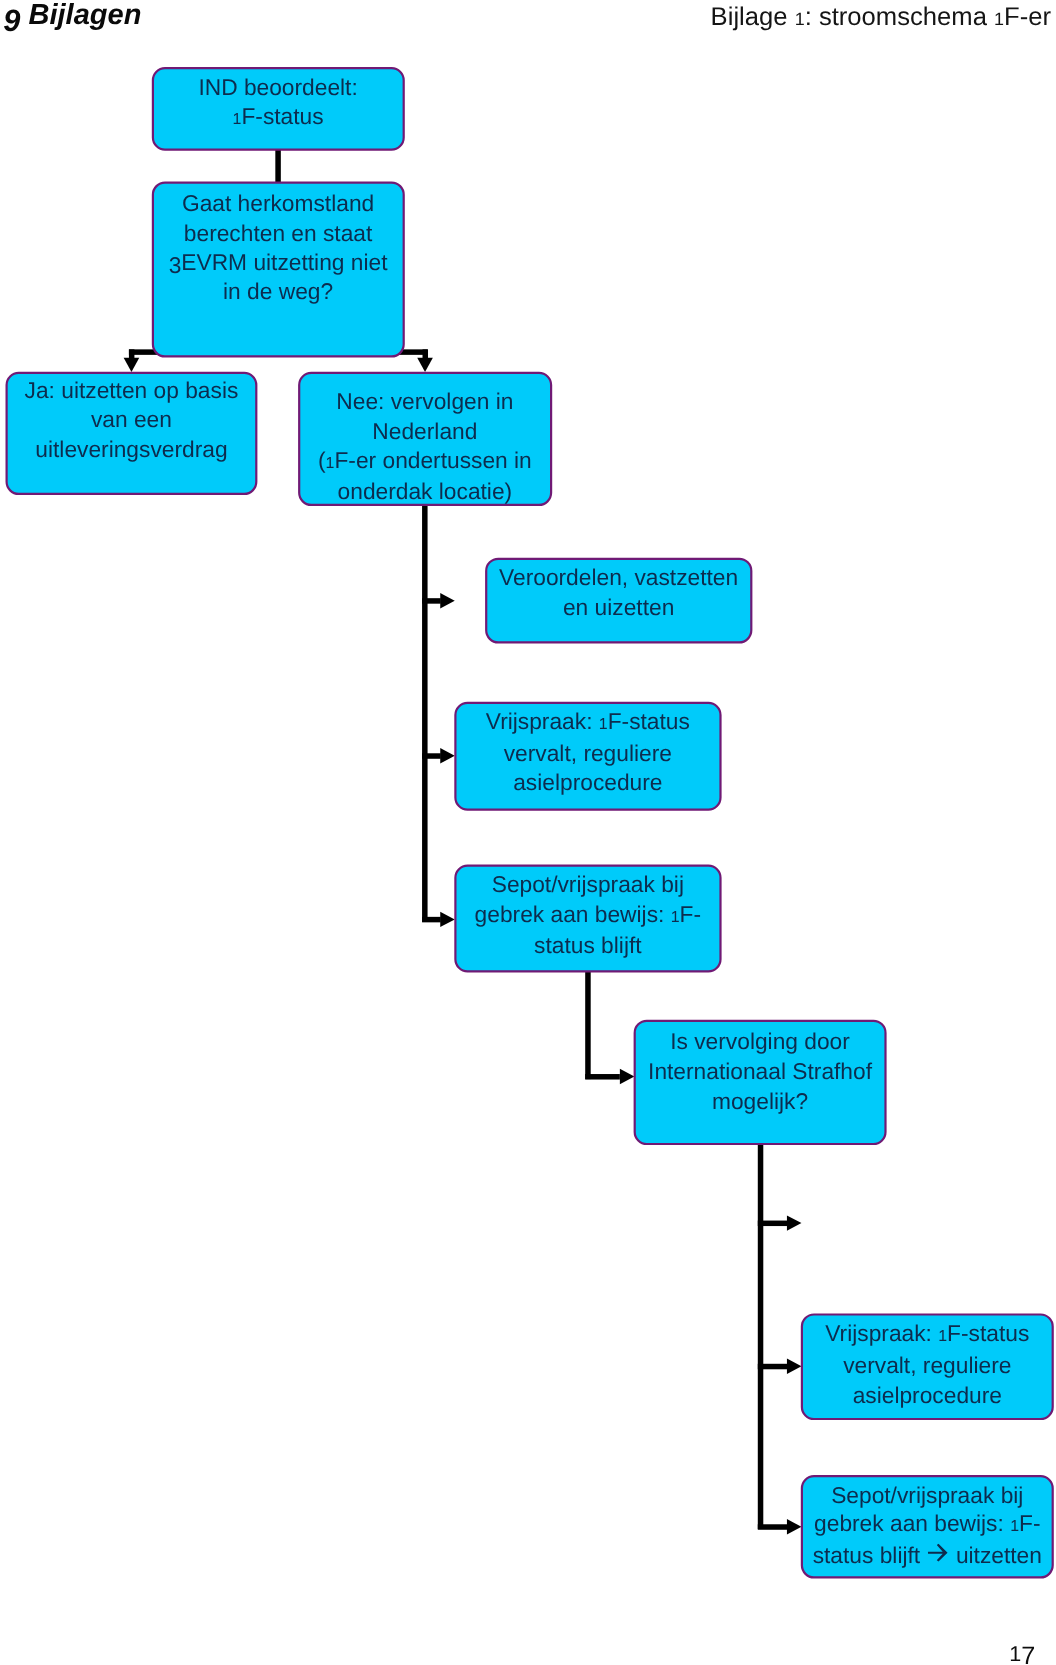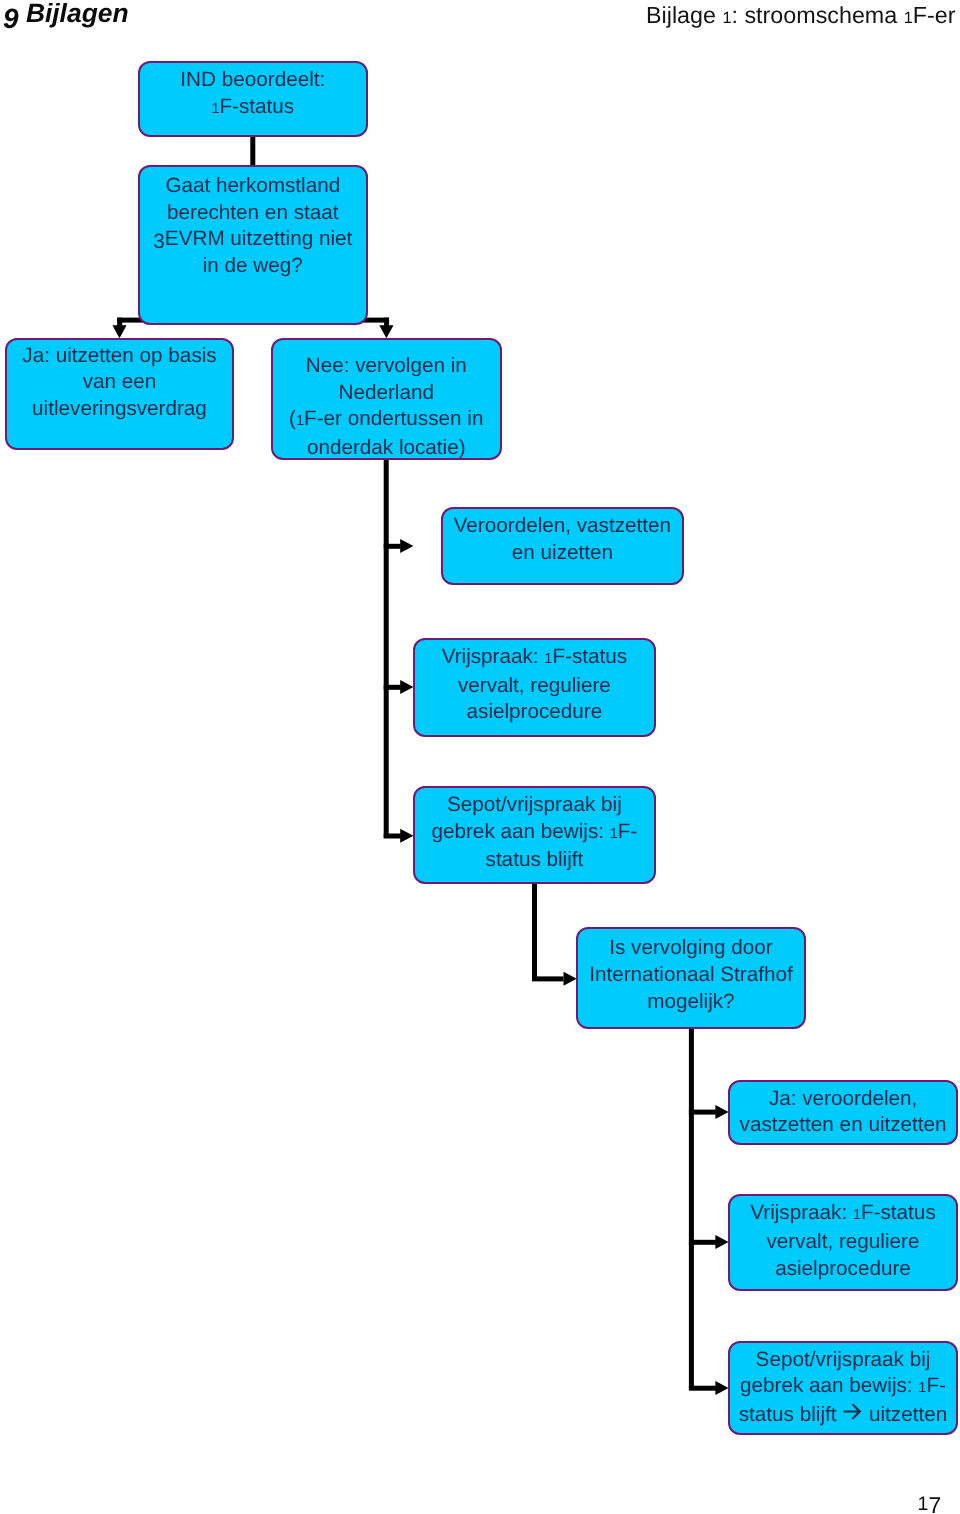--- a/index.html
+++ b/index.html
@@ -60,21 +60,21 @@
   #n2, #n8 { padding-top:6.3px; }
   #n3 { padding-top:3px; }
   #n4 { padding-top:13px; }
   #n1 { left:137.8px; top:60.9px; width:230.0px; height:75.7px; }
   #n2 { left:137.8px; top:164.7px; width:230.0px; height:160px; }
   #n3 { left:4.6px; top:337.9px; width:229.8px; height:112.1px; }
   #n4 { left:271.0px; top:338.0px; width:230.5px; height:122.3px; }
   #n5 { left:413.0px; top:506.9px; width:242.8px; height:78.0px;margin-left:28px; }
   #n6 { left:413.0px; top:637.8px; width:242.8px; height:99.5px; }
   #n7 { left:413.0px; top:785.7px; width:242.8px; height:98.3px; }
-  #n8 { left:575.9px; top:927.1px; width:230.1px; height:102px; }
+  #n8 { left:575.9px; top:927.1px; width:230.1px; height:114px; }
   #n9 { left:728.3px; top:1079.5px; width:229.6px; height:65.0px; }
   #n10 { left:728.3px; top:1194.2px; width:229.4px; height:97.1px; }
   #n11 { left:728.3px; top:1340.5px; width:229.4px; height:94.5px; }
 </style>
 </head>
 <body>
 
 <div id="page">
   <div class="hdr-left"><span class="osf-d">9</span> Bijlagen</div>
   <div class="hdr-right">Bijlage <span class="osf">1</span>: stroomschema <span class="osf">1</span>F-er</div>
@@ -130,23 +130,20 @@
     </div>
   <div class="node" id="n6">
       <span class="ntext">Vrijspraak: <span class="osf">1</span>F-status<br>vervalt, reguliere<br>asielprocedure</span>
     </div>
   <div class="node" id="n7">
       <span class="ntext">Sepot/vrijspraak bij<br>gebrek aan bewijs: <span class="osf">1</span>F-<br>status blijft</span>
     </div>
   <div class="node" id="n8">
       <span class="ntext">Is vervolging door<br>Internationaal Strafhof<br>mogelijk?</span>
     </div>
-  <div class="node" id="n9">
-      <span class="ntext">Ja: veroordelen,<br>vastzetten en uitzetten</span>
-    </div>
   <div class="node" id="n10">
       <span class="ntext">Vrijspraak: <span class="osf">1</span>F-status<br>vervalt, reguliere<br>asielprocedure</span>
     </div>
   <div class="node" id="n11">
       <span class="ntext">Sepot/vrijspraak bij<br>gebrek aan bewijs: <span class="osf">1</span>F-<br>status blijft <span class="rarrow"><svg viewBox="0 0 19 17">
             <path d="M0.6 9.4 H14.0 L8.6 15.4 L10.2 16.6 L18.4 8.5 L10.2 0.4 L8.6 1.6 L14.0 7.6 H0.6 Z" fill="currentColor"></path>
           </svg></span> uitzetten</span>
     </div>
 
   <div class="pagenum"><span class="osf">1</span><span class="osf-d">7</span></div>

